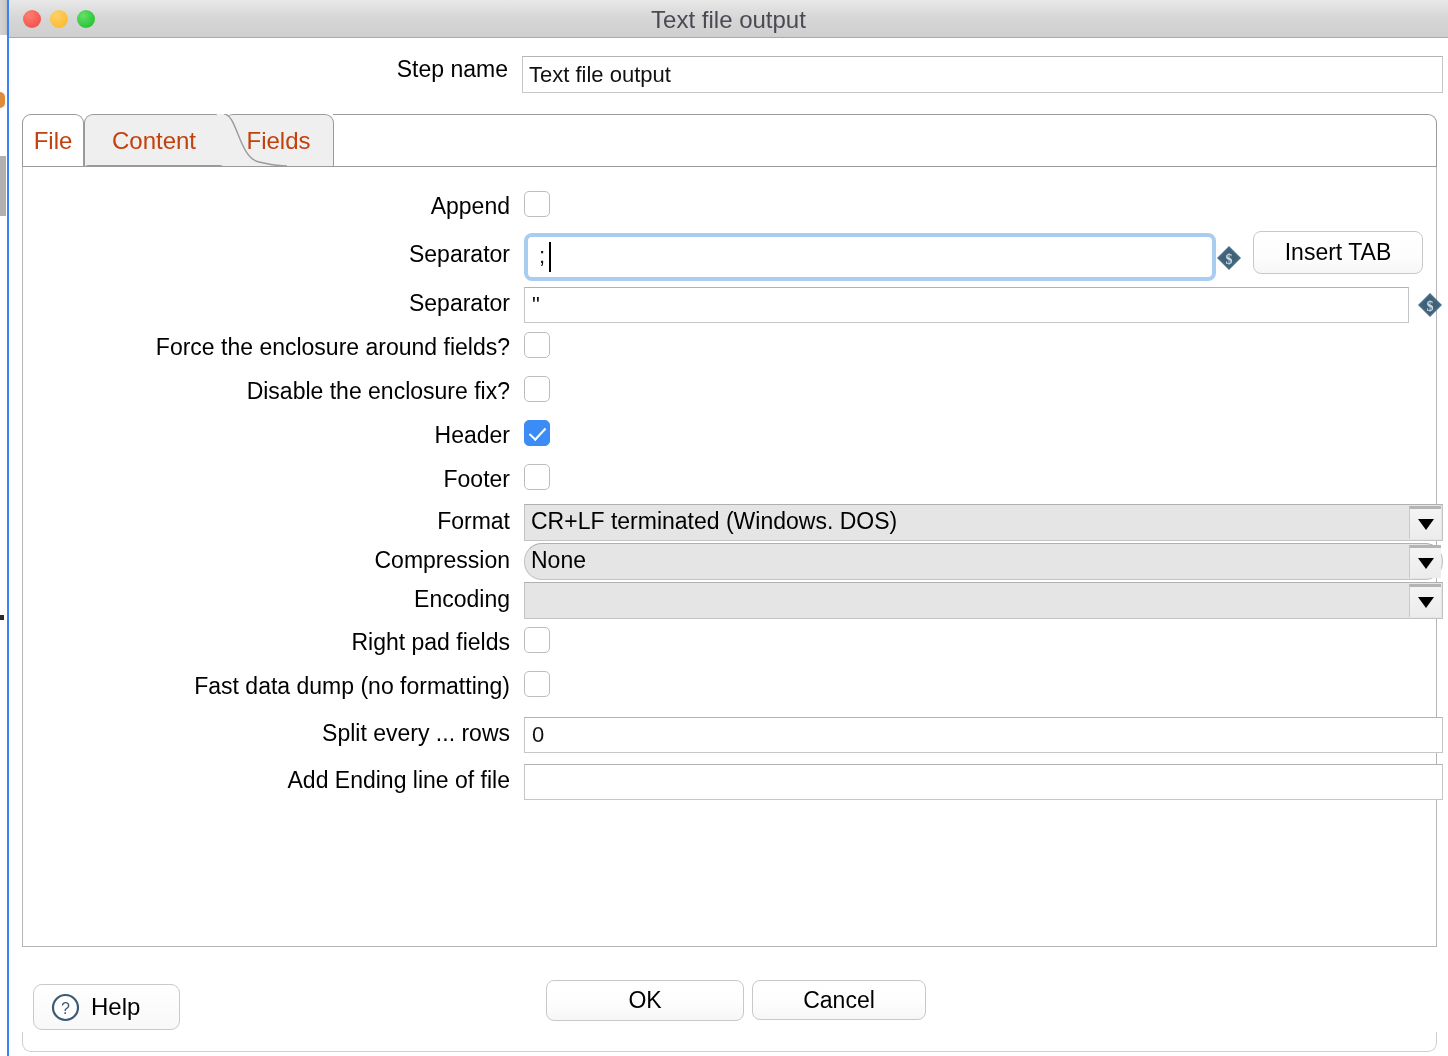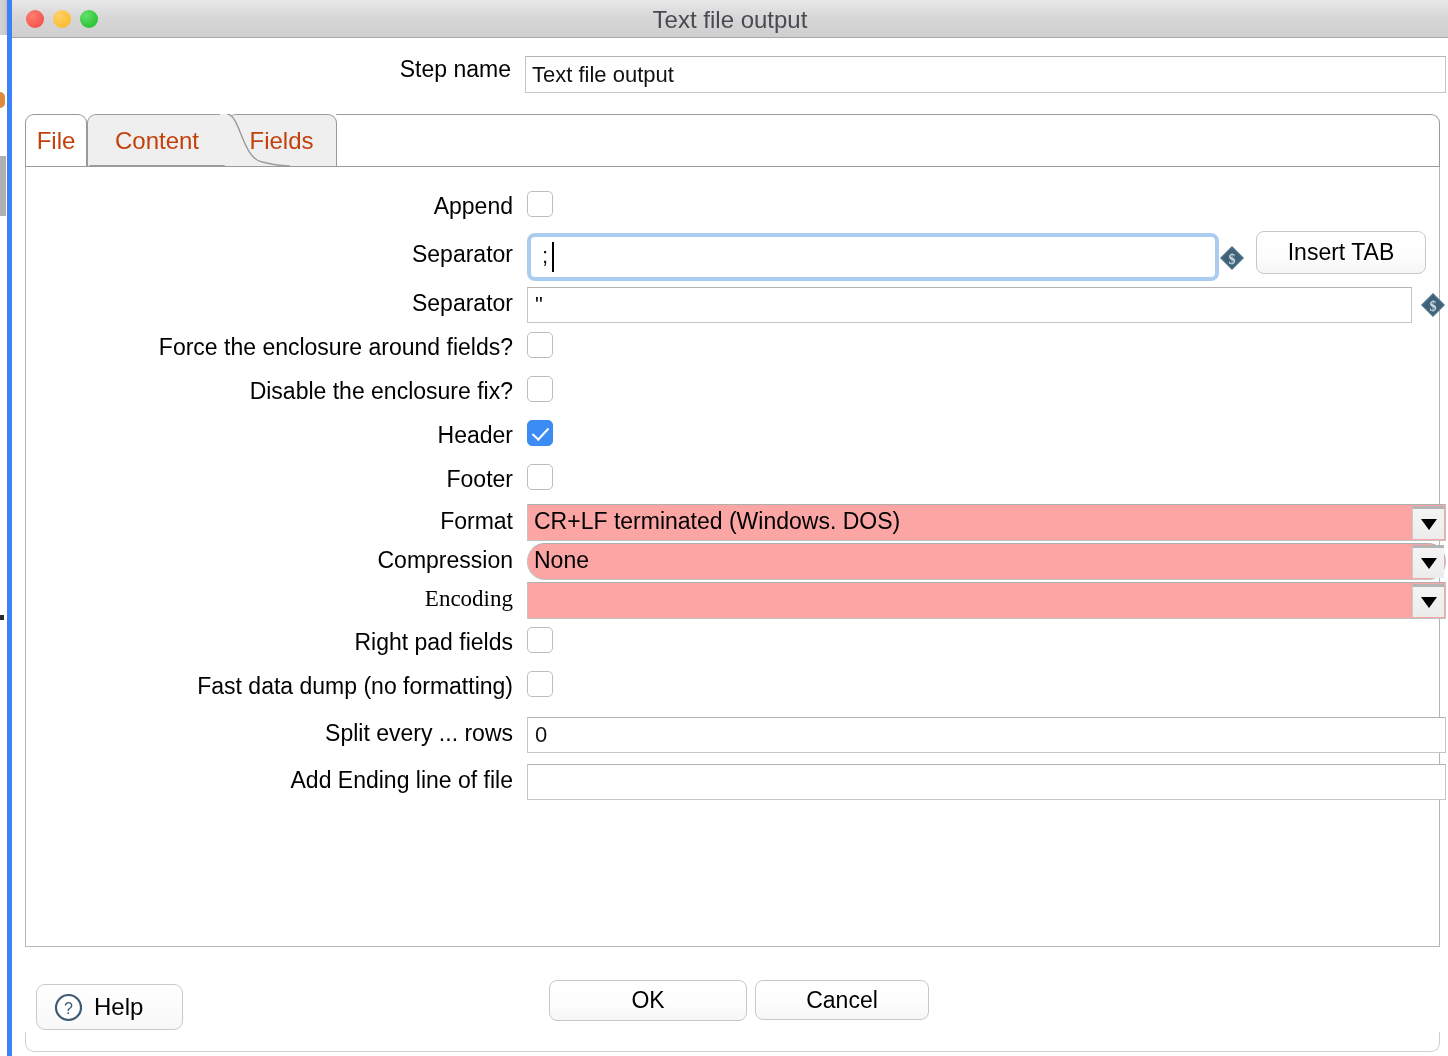--- a/index.html
+++ b/index.html
@@ -52,21 +52,21 @@
     width: 4px; height: 5px;
     background: #2a2a2a;
   }
 
   
   .window {
     position: absolute;
     left: 7px; top: 0;
     width: 1441px; height: 1056px;
     background: #ffffff;
-    border-left: 5px solid #3b82f6;
+    border-left: 2px solid #3b82f6;
     box-sizing: border-box;
   }
 
   
   .titlebar {
     position: relative;
     height: 38px;
     background: linear-gradient(to bottom, #e8e8e8 0%, #d6d6d6 50%, #cfcfcf 100%);
     border-bottom: 1px solid #a9a9a9;
     box-sizing: border-box;
@@ -316,21 +316,21 @@
     cursor: default;
   }
 
   
   .combo {
     position: relative;
     height: 37px;
     box-sizing: border-box;
     border: 1px solid #c3c3c3;
     border-top-color: #b0b0b0;
-    background: #fca5a5;
+    background: #e5e5e5;
     padding-left: 12px;
   }
   .combo .cval {
     position: absolute;
     left: 6px; top: 3px;
     font-size: 23px;
     color: #000;
     white-space: nowrap;
     overflow: hidden;
   }
@@ -527,21 +527,21 @@
           </div>
 
           <div class="row" style="height:39px;">
             <div class="lbl" style="top:6px;">Compression</div>
             <div class="combo" style="position:absolute; left:501px; top:2px; width:919px;border-radius:18px;">
               <div class="cval">None</div>
               <div class="arrowbox"></div>
             </div>
           </div>
 
-          <div class="row" style="height:41px;font-family:Liberation Serif, serif;">
+          <div class="row" style="height:41px;">
             <div class="lbl" style="top:6px;">Encoding</div>
             <div class="combo" style="position:absolute; left:501px; top:2px; width:919px;">
               <div class="cval"></div>
               <div class="arrowbox"></div>
             </div>
           </div>
 
           <div class="row">
             <div class="lbl" style="top:8px;">Right pad fields</div>
             <div class="ctl" style="top:6px;">

